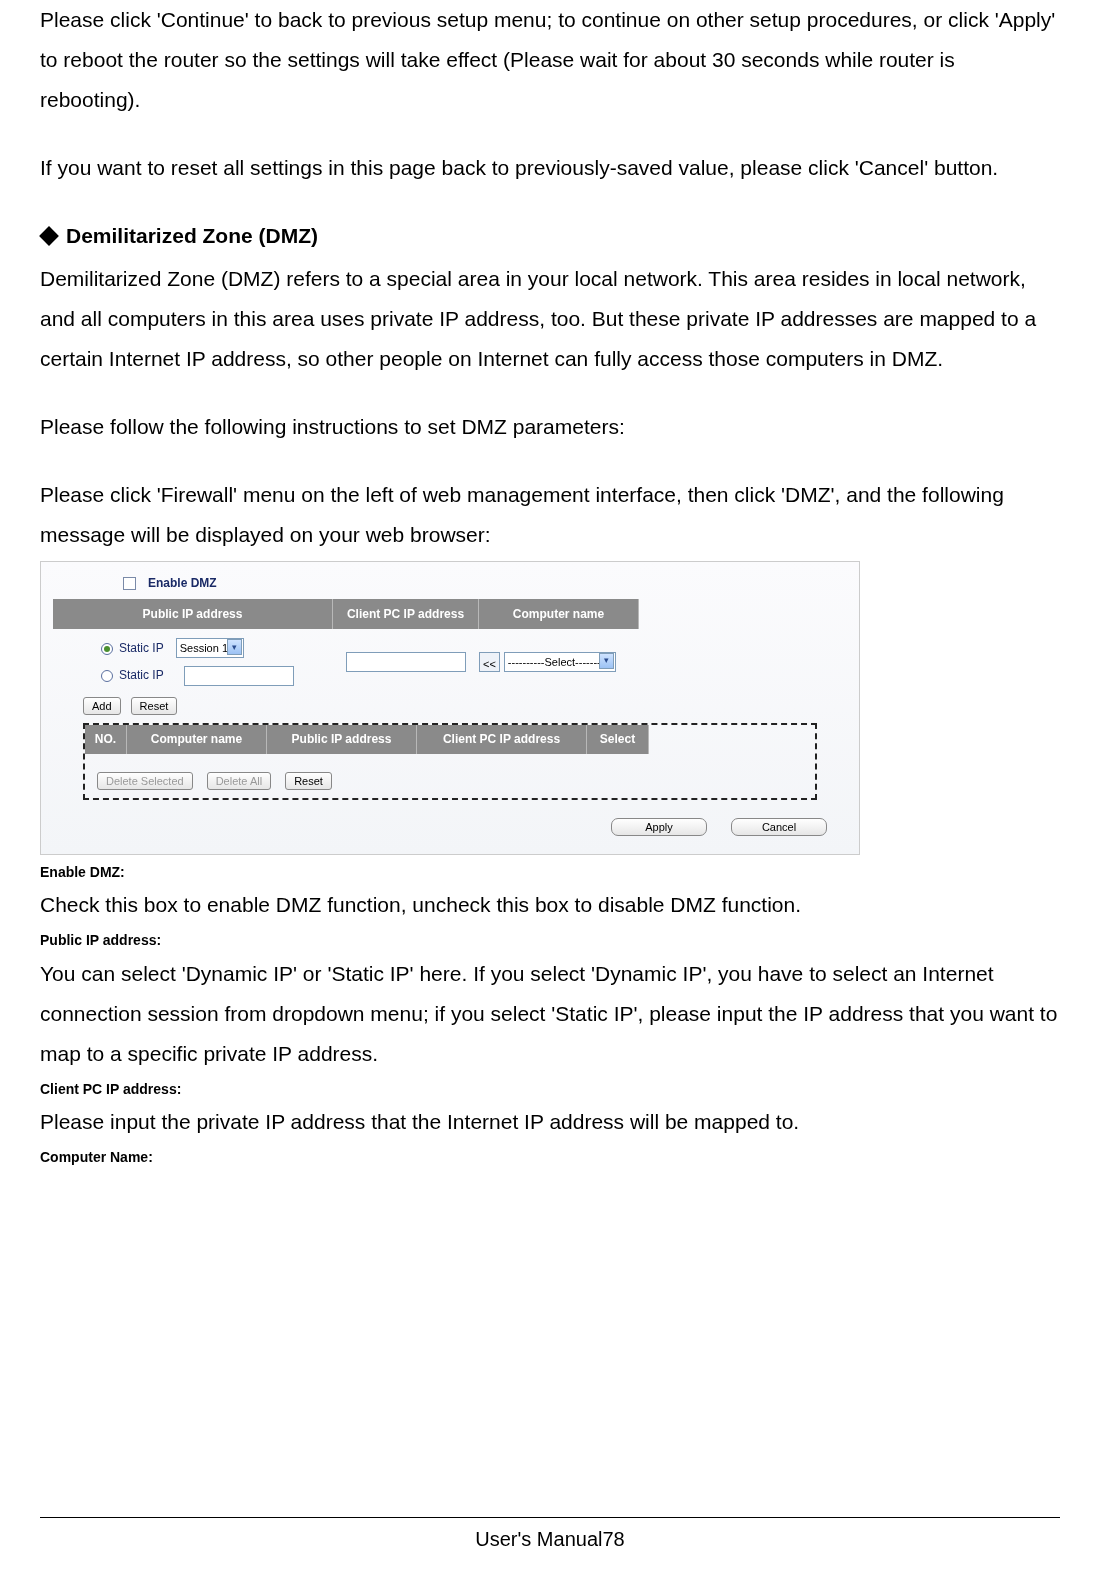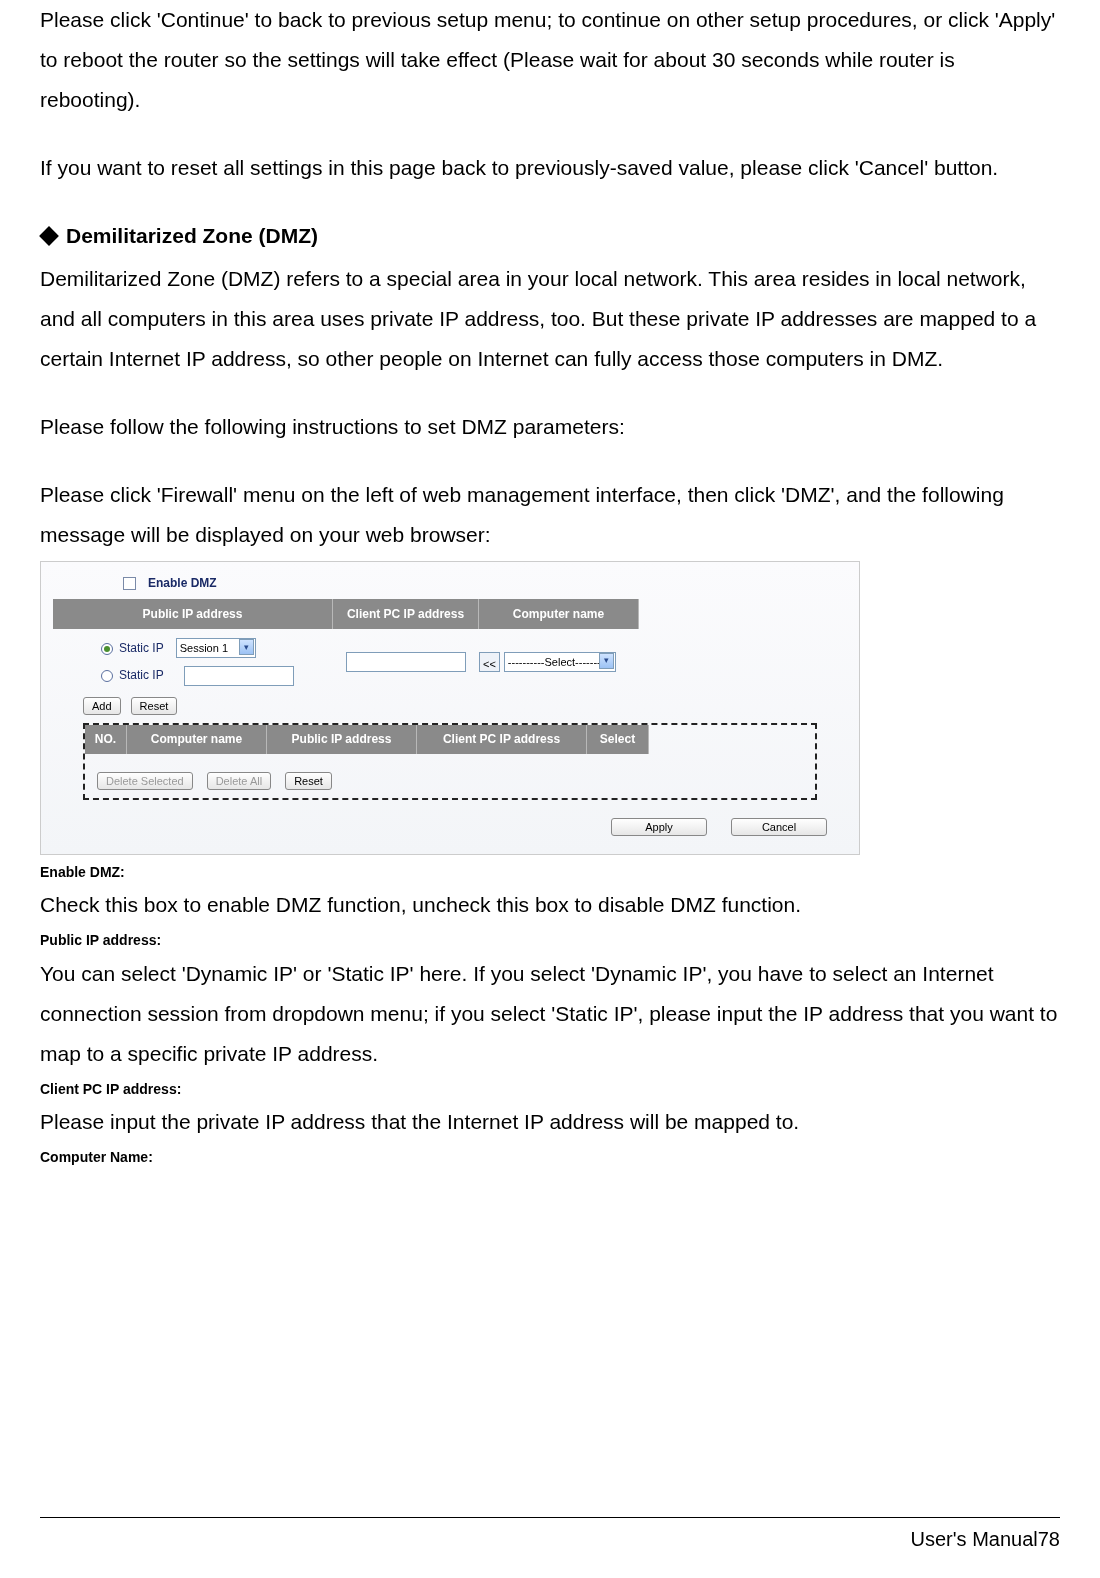--- a/index.html
+++ b/index.html
@@ -62,21 +62,21 @@
   .radio-line { display: flex; align-items: center; gap: 6px; color: #1a2a66; padding: 2px 0; }
   .rb { width: 12px; height: 12px; border: 1px solid #5a6f9f; border-radius: 50%; background: #fff; display:inline-flex; align-items:center; justify-content:center; }
   .rb.checked::after { content:""; width:6px; height:6px; background:#4a8f2f; border-radius:50%; display:block; }
   .sel, .txtin {
     font-size: 11px;
     border: 1px solid #7f9db9;
     background: #fff;
     height: 20px;
     padding: 1px 3px;
   }
-  .sel { width: 80px; }
+  .sel { width: 68px; }
   .txtin { width: 120px; }
   .btn-xp {
     font-size: 11px;
     border: 1px solid #888;
     border-radius: 3px;
     padding: 2px 8px;
     background: linear-gradient(#fff,#e6e6e6);
     cursor: pointer;
   }
   .btn-xp.disabled { color: #999; }
@@ -87,31 +87,31 @@
     margin: 0 30px 0 30px;
     padding: 0 0 8px 0;
   }
   .tbl-head { display:flex; }
   .tcell {
     background: #8a8a8a; color:#fff; font-weight:bold; text-align:center;
     padding: 3px 6px; border-right:1px solid #b8b8b8; font-size:12px;
   }
   .tbl-btns { display:flex; gap:14px; padding: 18px 0 0 12px; }
   .bottom-btns { display:flex; gap:24px; justify-content:flex-end; padding: 18px 20px 10px 0; }
-  .btn-wide { width: 96px; text-align:center; }
+  .btn-wide { width: 96px; text-align:center;border-radius:7px; }
   .arrow-btn {
     font-size:11px; border:1px solid #7f9db9; background:#eef2f8; padding:1px 3px; height:20px;
   }
   .footer {
     position: absolute;
     bottom: 20px;
     left: 40px; right: 40px;
     border-top: 1.5px solid #000;
     display: flex;
-    justify-content: flex-end;
+    justify-content: center;
     padding-top: 2px;
     font-size: 20px;
   }
   .sel-wrap { position: relative; display: inline-block; }
   .sel-caret {
     position:absolute; right:2px; top:2px; width:15px; height:16px;
     background: linear-gradient(#cfe3ff,#9cc2f4);
     border:1px solid #7f9db9;
     display:flex; align-items:center; justify-content:center;
     font-size:9px; color:#2a4b8d;

